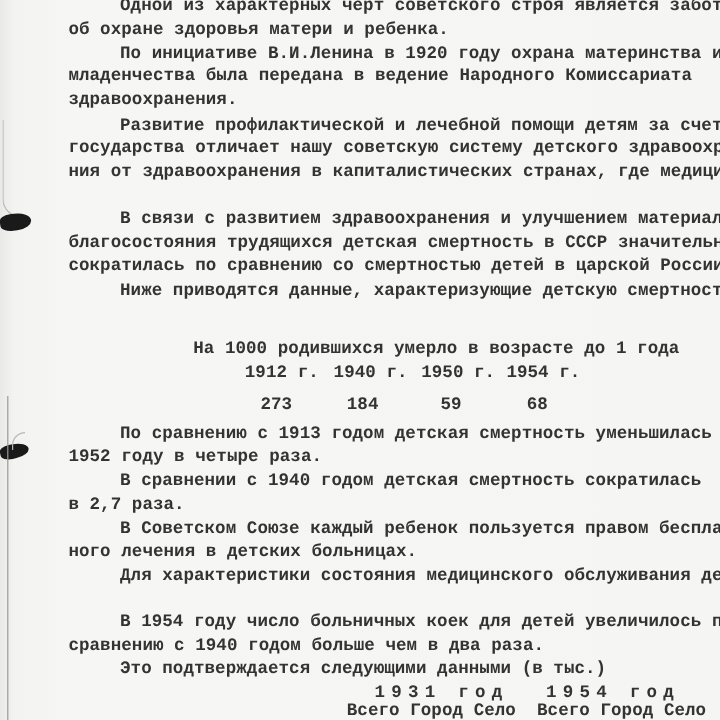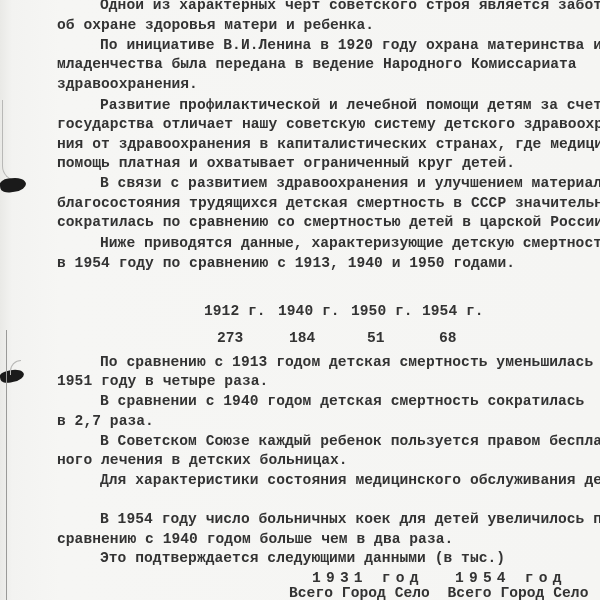--- a/index.html
+++ b/index.html
@@ -50,38 +50,37 @@
   <div class="binding-line"></div>
 
   <div class="line indent" style="top:-4px">Одной из характерных черт советского строя является забота</div>
   <div class="line margin" style="top:16px">об охране здоровья матери и ребенка.</div>
   <div class="line indent" style="top:36px">По инициативе В.И.Ленина в 1920 году охрана материнства и</div>
   <div class="line margin" style="top:55px">младенчества была передана в ведение Народного Комиссариата</div>
   <div class="line margin" style="top:75px">здравоохранения.</div>
   <div class="line indent" style="top:96px">Развитие профилактической и лечебной помощи детям за счет</div>
   <div class="line margin" style="top:115px">государства отличает нашу советскую систему детского здравоохране-</div>
   <div class="line margin" style="top:135px">ния от здравоохранения в капиталистических странах, где медицинская</div>
-  <div class="line margin" style="top:154px">помощь платная и охватывает ограниченный круг детей.</div>
   <div class="line indent" style="top:174px">В связи с развитием здравоохранения и улучшением материального</div>
   <div class="line margin" style="top:194px">благосостояния трудящихся детская смертность в СССР значительно</div>
   <div class="line margin" style="top:213px">сократилась по сравнению со смертностью детей в царской России.</div>
   <div class="line indent" style="top:234px">Ниже приводятся данные, характеризующие детскую смертность</div>
-  <div class="line margin" style="top:254px">в 1954 году по сравнению с 1913, 1940 и 1950 годами.</div>
 
+  <div class="line" style="left:161px; top:282px">На 1000 родившихся умерло в возрасте до 1 года</div>
   <div class="line" style="left:204px; top:302px">1912 г.</div>
   <div class="line" style="left:278px; top:302px">1940 г.</div>
   <div class="line" style="left:351px; top:302px">1950 г.</div>
   <div class="line" style="left:422px; top:302px">1954 г.</div>
   <div class="line" style="left:217px; top:329px">273</div>
   <div class="line" style="left:289px; top:329px">184</div>
-  <div class="line" style="left:367px; top:329px">51</div>
+  <div class="line" style="left:367px; top:329px">59</div>
   <div class="line" style="left:439px; top:329px">68</div>
 
   <div class="line indent" style="top:353px">По сравнению с 1913 годом детская смертность уменьшилась в</div>
-  <div class="line margin" style="top:372px">1951 году в четыре раза.</div>
+  <div class="line margin" style="top:372px">1952 году в четыре раза.</div>
   <div class="line indent" style="top:392px">В сравнении с 1940 годом детская смертность сократилась</div>
   <div class="line margin" style="top:412px">в 2,7 раза.</div>
   <div class="line indent" style="top:432px">В Советском Союзе каждый ребенок пользуется правом бесплат-</div>
   <div class="line margin" style="top:451px">ного лечения в детских больницах.</div>
   <div class="line indent" style="top:471px">Для характеристики состояния медицинского обслуживания детей</div>
   <div class="line indent" style="top:510px">В 1954 году число больничных коек для детей увеличилось по</div>
   <div class="line margin" style="top:530px">сравнению с 1940 годом больше чем в два раза.</div>
   <div class="line indent" style="top:549px">Это подтверждается следующими данными (в тыс.)</div>
 
   <div class="line wide" style="left:312px; top:569px">1931 год</div>

